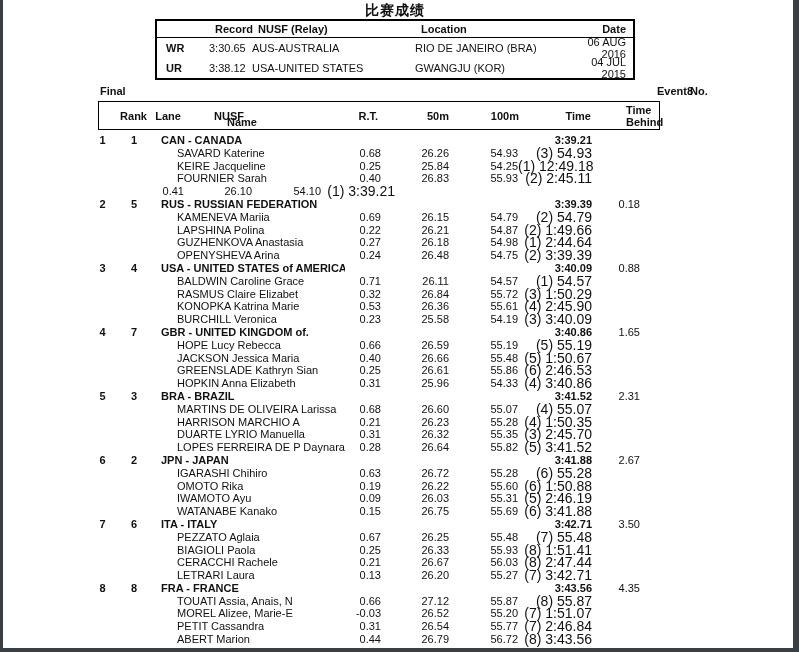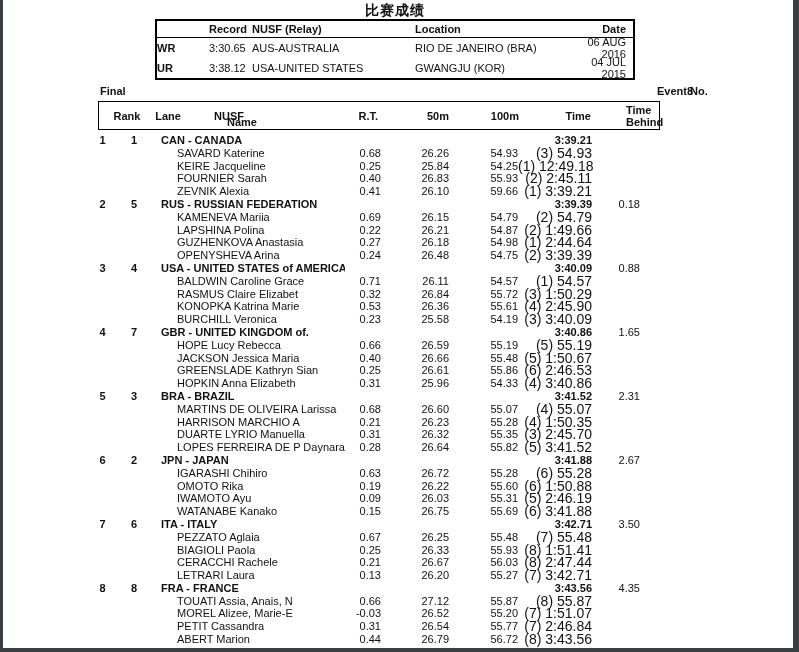--- a/index.html
+++ b/index.html
@@ -22,40 +22,40 @@
     position:absolute; top:2px; left:155px; width:480px;
     text-align:center; font-size:14px; font-weight:bold; letter-spacing:1px;
   }
 
   
   .record-table {
     position:absolute; left:155px; top:19px; width:480px;
     border:2px solid #000; font-size:11px;
   }
   .rt-row { display:flex; align-items:center; height:20px; }
-  .rt-head { height:17px; border-bottom:1.5px solid #000; font-weight:bold; }
-  .rt-c1 { width:52px;  padding-left:0; font-weight:bold; }
+  .rt-head { height:17px; border-bottom:1.5px solid #000; font-weight:bold;padding-left:6px; }
+  .rt-c1 { width:52px;  padding-left:9px; font-weight:bold; }
   .rt-c2 { width:43px; }
   .rt-c3 { width:163px; }
   .rt-c4 { width:155px; }
   .rt-c5 { flex:1; text-align:right; padding-right:7px; }
   .rt-head .rt-c2, .rt-head .rt-c3, .rt-head .rt-c4, .rt-head .rt-c5 { font-weight:bold; }
 
   
   .meta-final { position:absolute; left:100px; top:85px; font-size:11px; font-weight:bold; }
   .meta-event-label { position:absolute; left:627px; top:85px; font-size:11px; font-weight:bold;padding-left:30px; }
   .meta-event-no { position:absolute; left:682px; top:85px; width:16px; text-align:center; font-size:11px; font-weight:bold; }
 
   
   .res-header {
     position:absolute; left:98px; top:101px; width:562px; height:29px;
     border:1.5px solid #000; font-size:11px; font-weight:bold;
   }
   .res-header span { position:absolute; white-space:nowrap; }
-  .h-rank  { left:8px;   top:8px;  width:40px; text-align:center; }
+  .h-rank  { left:8px;   top:8px;  width:40px; text-align:right; }
   .h-lane  { left:49px;  top:8px;  width:40px; text-align:center; }
   .h-nusf  { left:115px; top:8px; }
   .h-name  { left:128px; top:14px; }
   .h-rt    { left:229px; top:8px;  width:50px; text-align:right; }
   .h-50m   { left:300px; top:8px;  width:50px; text-align:right; }
   .h-100m  { left:370px; top:8px;  width:50px; text-align:right; }
   .h-time  { left:442px; top:8px;  width:50px; text-align:right; }
   .h-behind { left:497px; top:2px; width:60px; text-align:center; line-height:12px; }
 
   
@@ -155,24 +155,23 @@
       <span class="c-name">FOURNIER Sarah</span>
       <span class="c-rt">0.40</span>
       <span class="c-50">26.83</span>
       <span class="c-100">55.93</span>
       <span class="c-time">(2) 2:45.11</span>
       <span class="c-behind"></span>
     </div>
     <div class="row swimmer-row">
       <span class="c-rank"></span>
       <span class="c-lane"></span>
-      <span class="c-name">ZEVNIK Alexia</span>
       <span class="c-rt">0.41</span>
       <span class="c-50">26.10</span>
-      <span class="c-100">59.66</span>
+      <span class="c-100">54.10</span>
       <span class="c-time">(1) 3:39.21</span>
       <span class="c-behind"></span>
     </div>
     <div class="row team-row">
       <span class="c-rank">2</span>
       <span class="c-lane">5</span>
       <span class="c-name">RUS - RUSSIAN FEDERATION</span>
       <span class="c-rt"></span>
       <span class="c-50"></span>
       <span class="c-100"></span>

